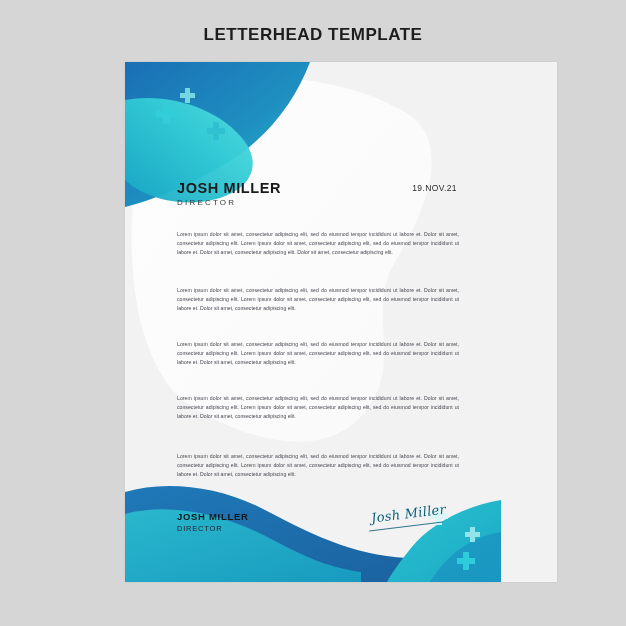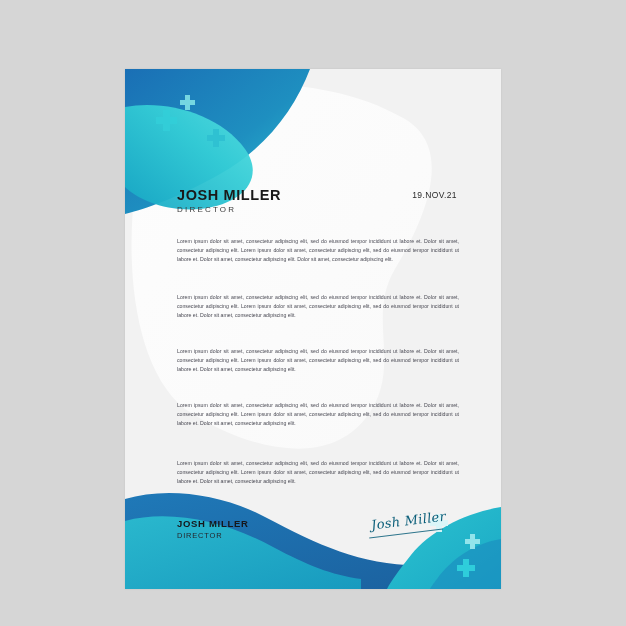--- a/index.html
+++ b/index.html
@@ -25,22 +25,22 @@
     width: 626px;
     text-align: center;
     font-size: 17px;
     font-weight: bold;
     letter-spacing: 0.5px;
     color: #1d1d1d;
   }
   .sheet {
     position: absolute;
     left: 125px;
-    top: 69px;
-    width: 376px;
+    top: 62px;
+    width: 432px;
     height: 520px;
     background: #f2f2f2;
     overflow: hidden;
     box-shadow: 0 0 2px rgba(0,0,0,0.08);
   }
   .sheet svg.art {
     position: absolute;
     left: 0;
     top: 0;
     width: 376px;
@@ -129,20 +129,21 @@
     background: #0c5f7a;
     transform: rotate(-7deg);
     opacity: 0.85;
   }
 </style>
 </head>
 <body>
 
 <div class="stage">
 
+  <div class="page-title">LETTERHEAD TEMPLATE</div>
 
   <div class="sheet">
 
     <svg class="art" viewBox="0 0 376 520" preserveAspectRatio="none">
       <defs>
         <linearGradient id="gradTopBlue" x1="0" y1="0" x2="1" y2="1">
           <stop offset="0%" stop-color="#1a6fb5"></stop>
           <stop offset="55%" stop-color="#1e8fc0"></stop>
           <stop offset="100%" stop-color="#2fc6d4"></stop>
         </linearGradient>

